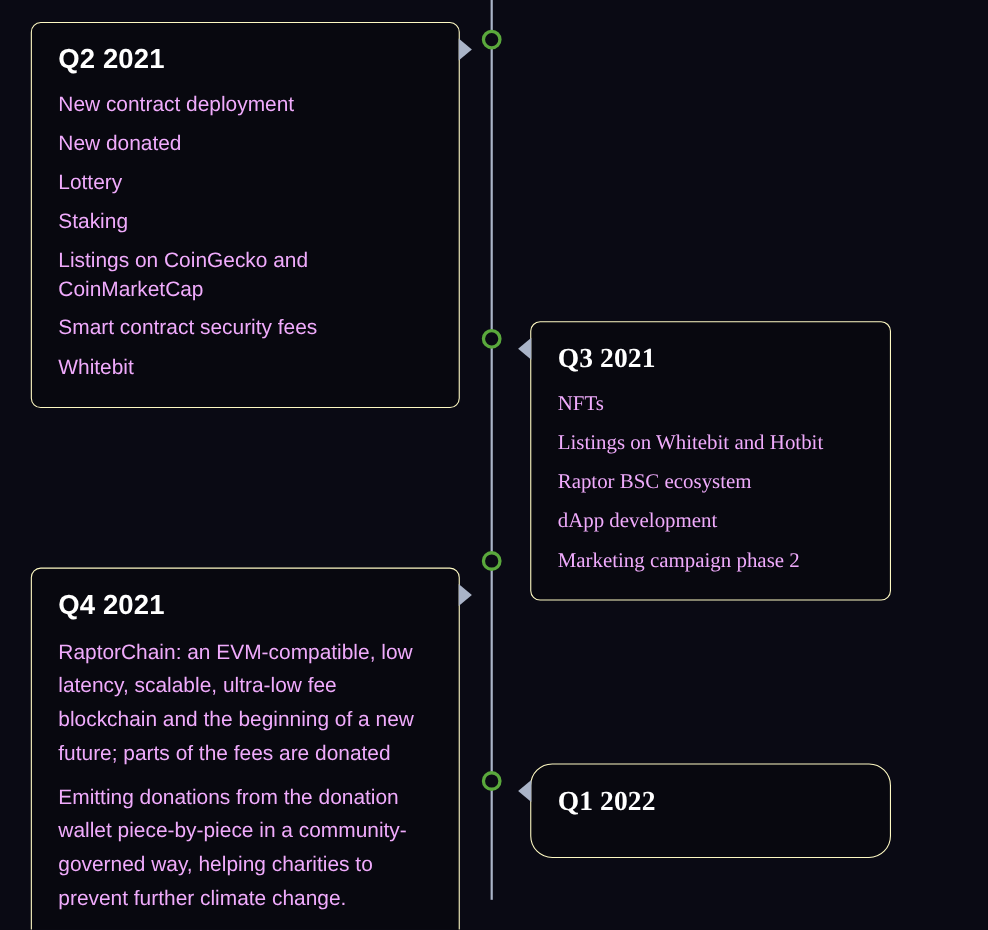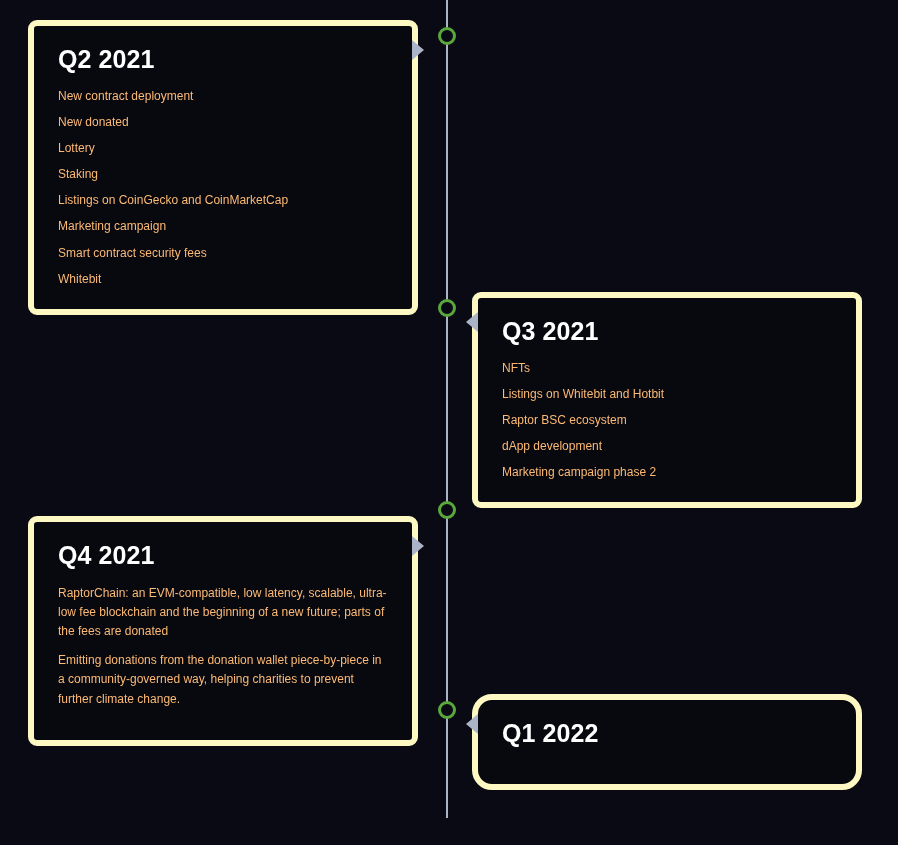--- a/index.html
+++ b/index.html
@@ -41,26 +41,26 @@
     background: #0a0a14;
     box-sizing: border-box;
     left: 438px;
   }
 
   
   .milestone-card {
     position: absolute;
     box-sizing: border-box;
     background: #08080f;
-    border: 6px solid #fef9c3;
+    border: 1px solid #fef9c3;
     border-radius: 9px;
     padding: 20px 24px 22px 24px;
   }
   .milestone-card.left  { left: 28px;  width: 390px; }
-  .milestone-card.right { left: 472px; width: 390px; }
+  .milestone-card.right { left: 482px; width: 328px; font-family: Liberation Serif, serif; }
 
   
   .card-pointer {
     position: absolute;
     width: 0;
     height: 0;
     top: 14px;
   }
   .milestone-card.left .card-pointer {
     right: -12px;
@@ -83,22 +83,22 @@
     letter-spacing: 0.1px;
     line-height: 1.1;
   }
 
   .card-items {
     margin: 0;
     padding: 0;
     list-style: none;
   }
   .card-item {
-    font-size: 12px;
-    color: #fdba74;
+    font-size: 19px;
+    color: #f0abfc;
     line-height: 1.35;
     margin-bottom: 10px;
   }
   .card-item:last-child { margin-bottom: 0; }
 
   .card-items.paragraphs .card-item {
     line-height: 1.62;
     margin-bottom: 9px;
   }
 </style>
@@ -111,21 +111,20 @@
       <div class="timeline-marker" style="top: 27px;"></div>
       <div class="milestone-card left" style="top: 20px;">
         <div class="card-pointer"></div>
         <h2 class="card-title">Q2 2021</h2>
         <ul class="card-items">
           <li class="card-item">New contract deployment</li>
           <li class="card-item">New donated</li>
           <li class="card-item">Lottery</li>
           <li class="card-item">Staking</li>
           <li class="card-item">Listings on CoinGecko and CoinMarketCap</li>
-          <li class="card-item">Marketing campaign</li>
           <li class="card-item">Smart contract security fees</li>
           <li class="card-item">Whitebit</li>
         </ul>
       </div>
       <div class="timeline-marker" style="top: 299px;"></div>
       <div class="milestone-card right" style="top: 292px;">
         <div class="card-pointer"></div>
         <h2 class="card-title">Q3 2021</h2>
         <ul class="card-items">
           <li class="card-item">NFTs</li>

